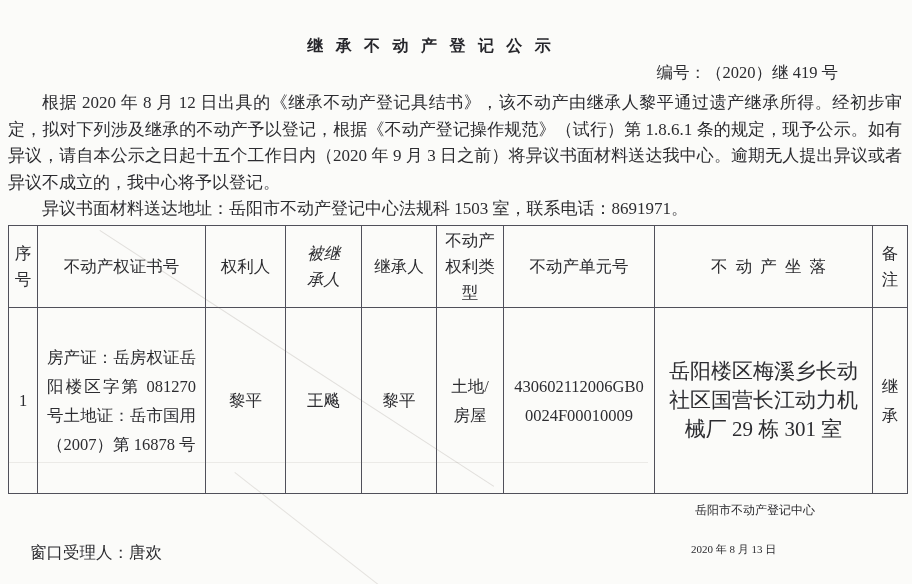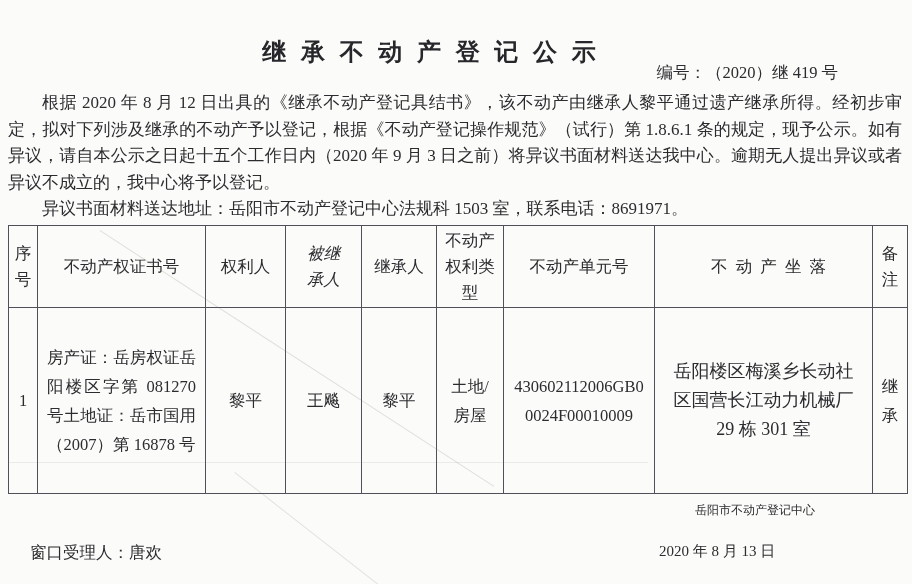--- a/index.html
+++ b/index.html
@@ -3,21 +3,21 @@
 <meta charset="utf-8">
 <style>
   html,body{margin:0;padding:0;background:#e8e8e6;}
   .page{
     position:relative;width:912px;height:584px;background:#fbfbf9;
     font-family:"Liberation Serif","DejaVu Serif",serif;color:#2c2c30;
     overflow:hidden;
   }
   .title{
     position:absolute;top:36px;left:0;width:862px;text-align:center;
-    font-size:24px;font-weight:bold;letter-spacing:4px;color:#26262b;
+    font-size:16px;font-weight:bold;letter-spacing:4px;color:#26262b;
     font-family:"Liberation Sans","DejaVu Sans",sans-serif;
   }
   .doc-number{position:absolute;top:62px;right:74px;font-size:16.5px;}
   .paras{position:absolute;left:8px;top:90px;width:894px;font-size:17px;line-height:26.5px;text-align:justify;}
   .para{margin:0;text-indent:2em;}
   table.notice{
     position:absolute;left:8px;top:225px;width:899px;
     border-collapse:collapse;table-layout:fixed;font-size:16.5px;
   }
   th,td{
@@ -26,23 +26,23 @@
   }
   tr.head{height:82px;}
   tr.head th{line-height:26px;}
   tr.brow{height:186px;}
   tr.brow td{line-height:29px;}
   th.h-decedent span.narrow{display:inline-block;max-width:36px;font-style:italic;}
   th.h-location{letter-spacing:2px;padding-left:14px;}
   td.c-cert{text-align:justify;padding:0 9px;}
   td.c-type{padding:0 8px;text-align:center;}
   td.c-unit{word-break:break-all;padding:0 8px;text-align:center;}
-  td.c-loc{font-size:18px;padding:0 10px;}
+  td.c-loc{font-size:21px;padding:0 10px;}
   .footer-issuer{position:absolute;left:666px;top:502px;font-size:12px;margin-left:29px;}
-  .footer-date{position:absolute;left:659px;top:542px;font-size:15px;}
+  .footer-date{position:absolute;left:691px;top:542px;font-size:11px;}
   .footer-acceptor{position:absolute;left:30px;top:542px;font-size:16.5px;text-align:right;}
   .artifact{position:absolute;pointer-events:none;}
   .fold1{left:100px;top:230px;width:470px;height:1px;background:rgba(125,115,105,0.20);transform:rotate(33deg);transform-origin:0 0;}
   .fold2{left:235px;top:472px;width:210px;height:1px;background:rgba(125,115,105,0.18);transform:rotate(38deg);transform-origin:0 0;}
   .scanline{left:8px;top:462px;width:640px;height:1px;background:rgba(120,115,110,0.12);}
 </style>
 </head>
 <body>
 
 <div class="page">

